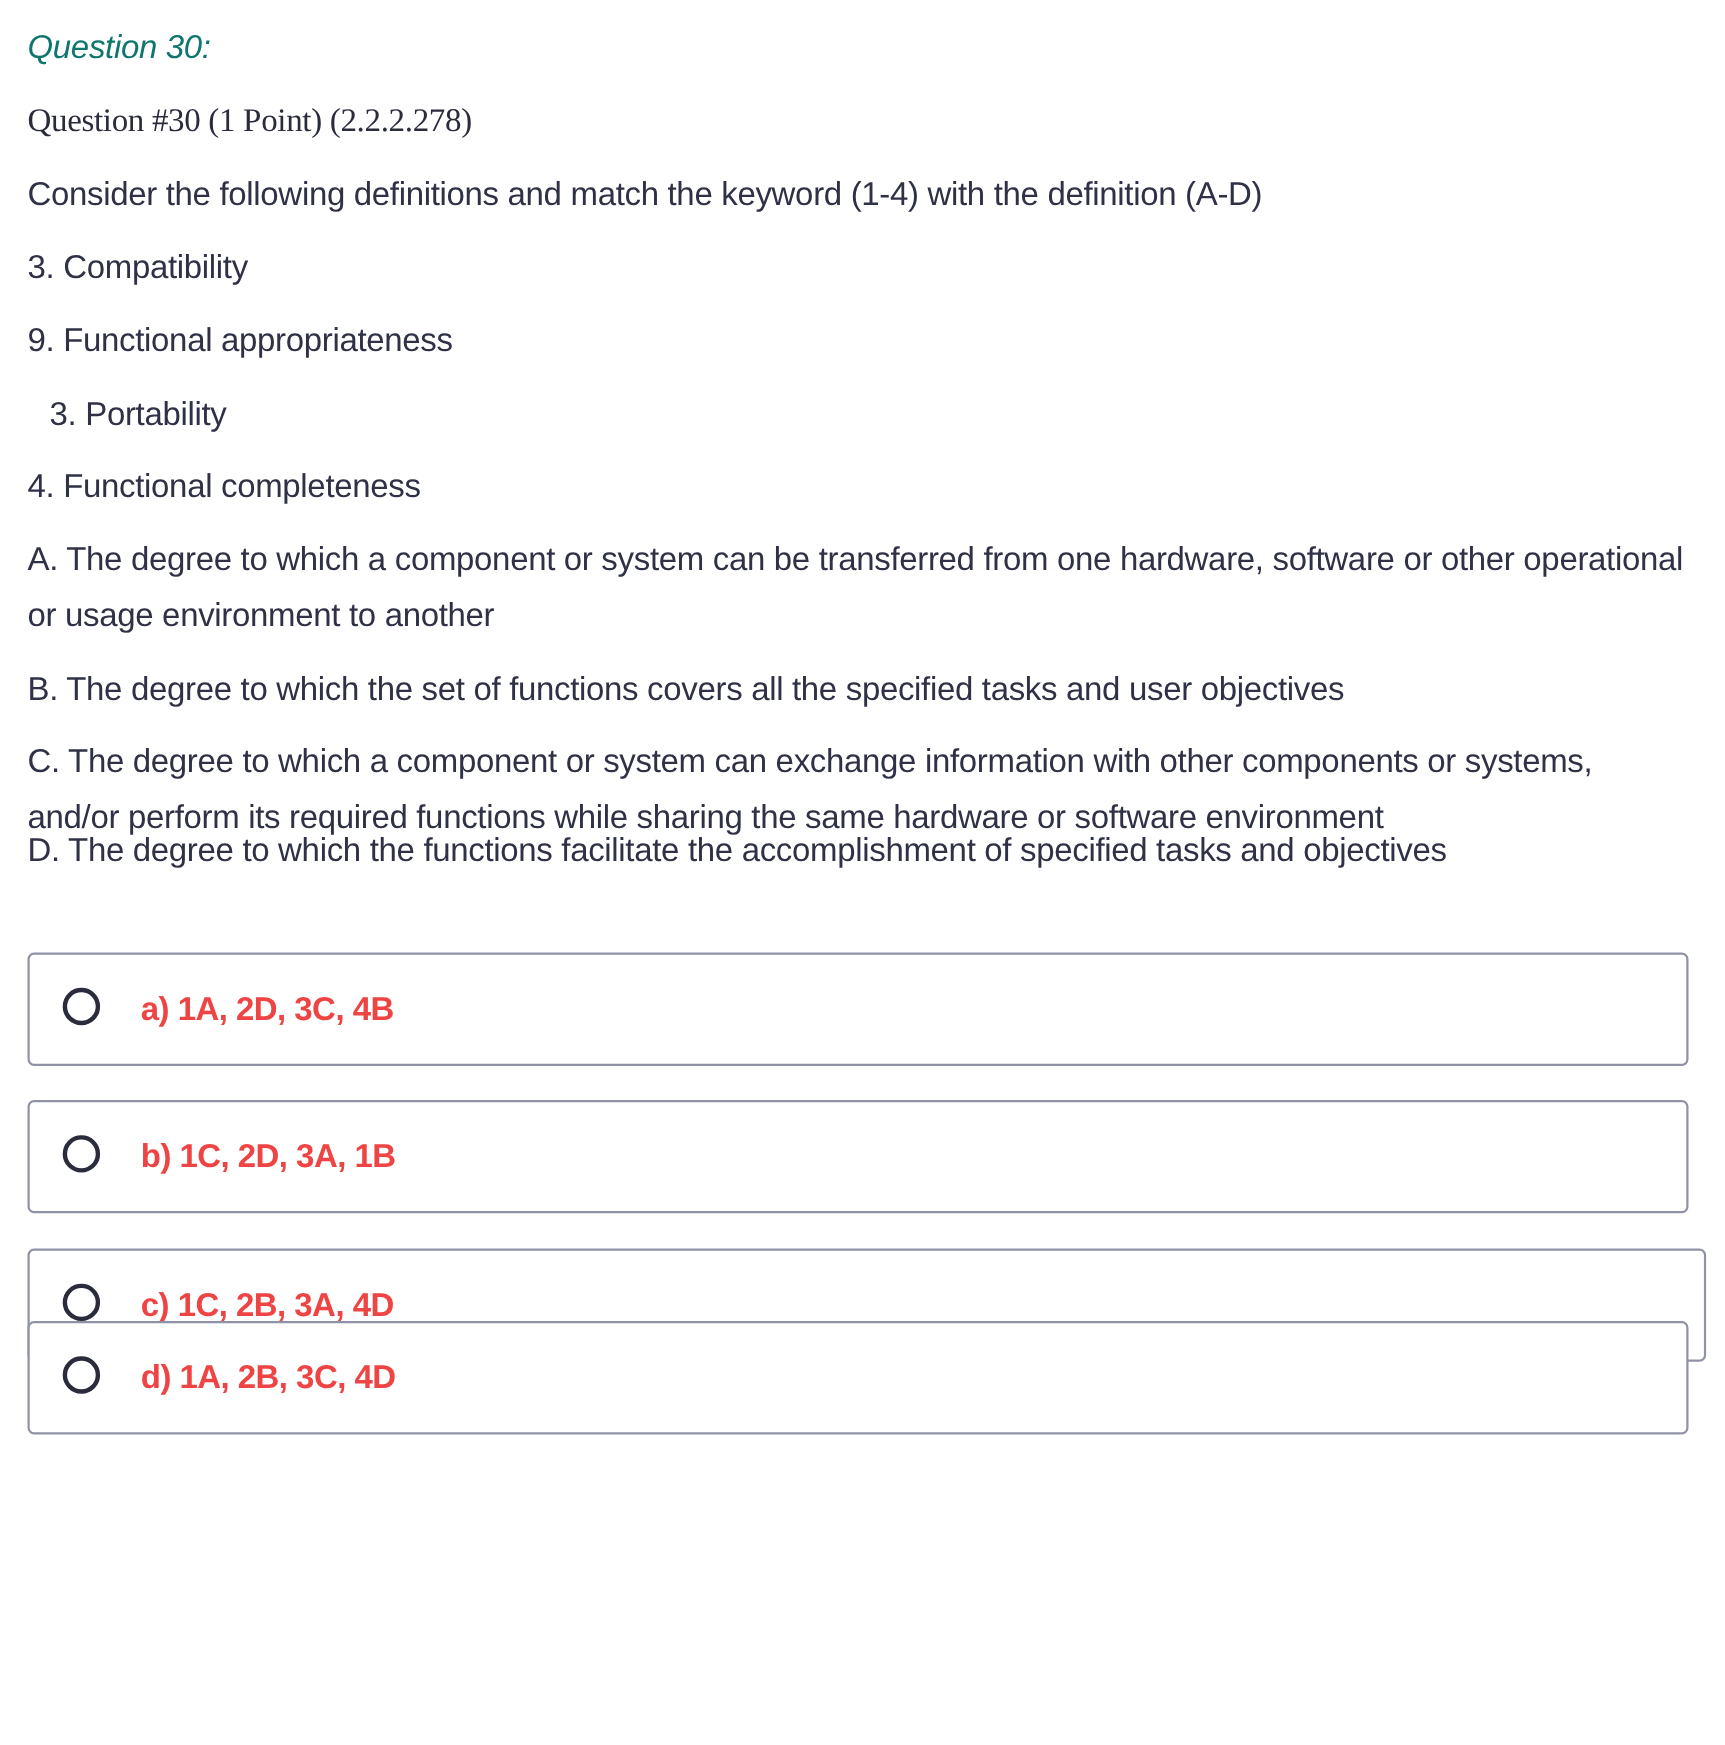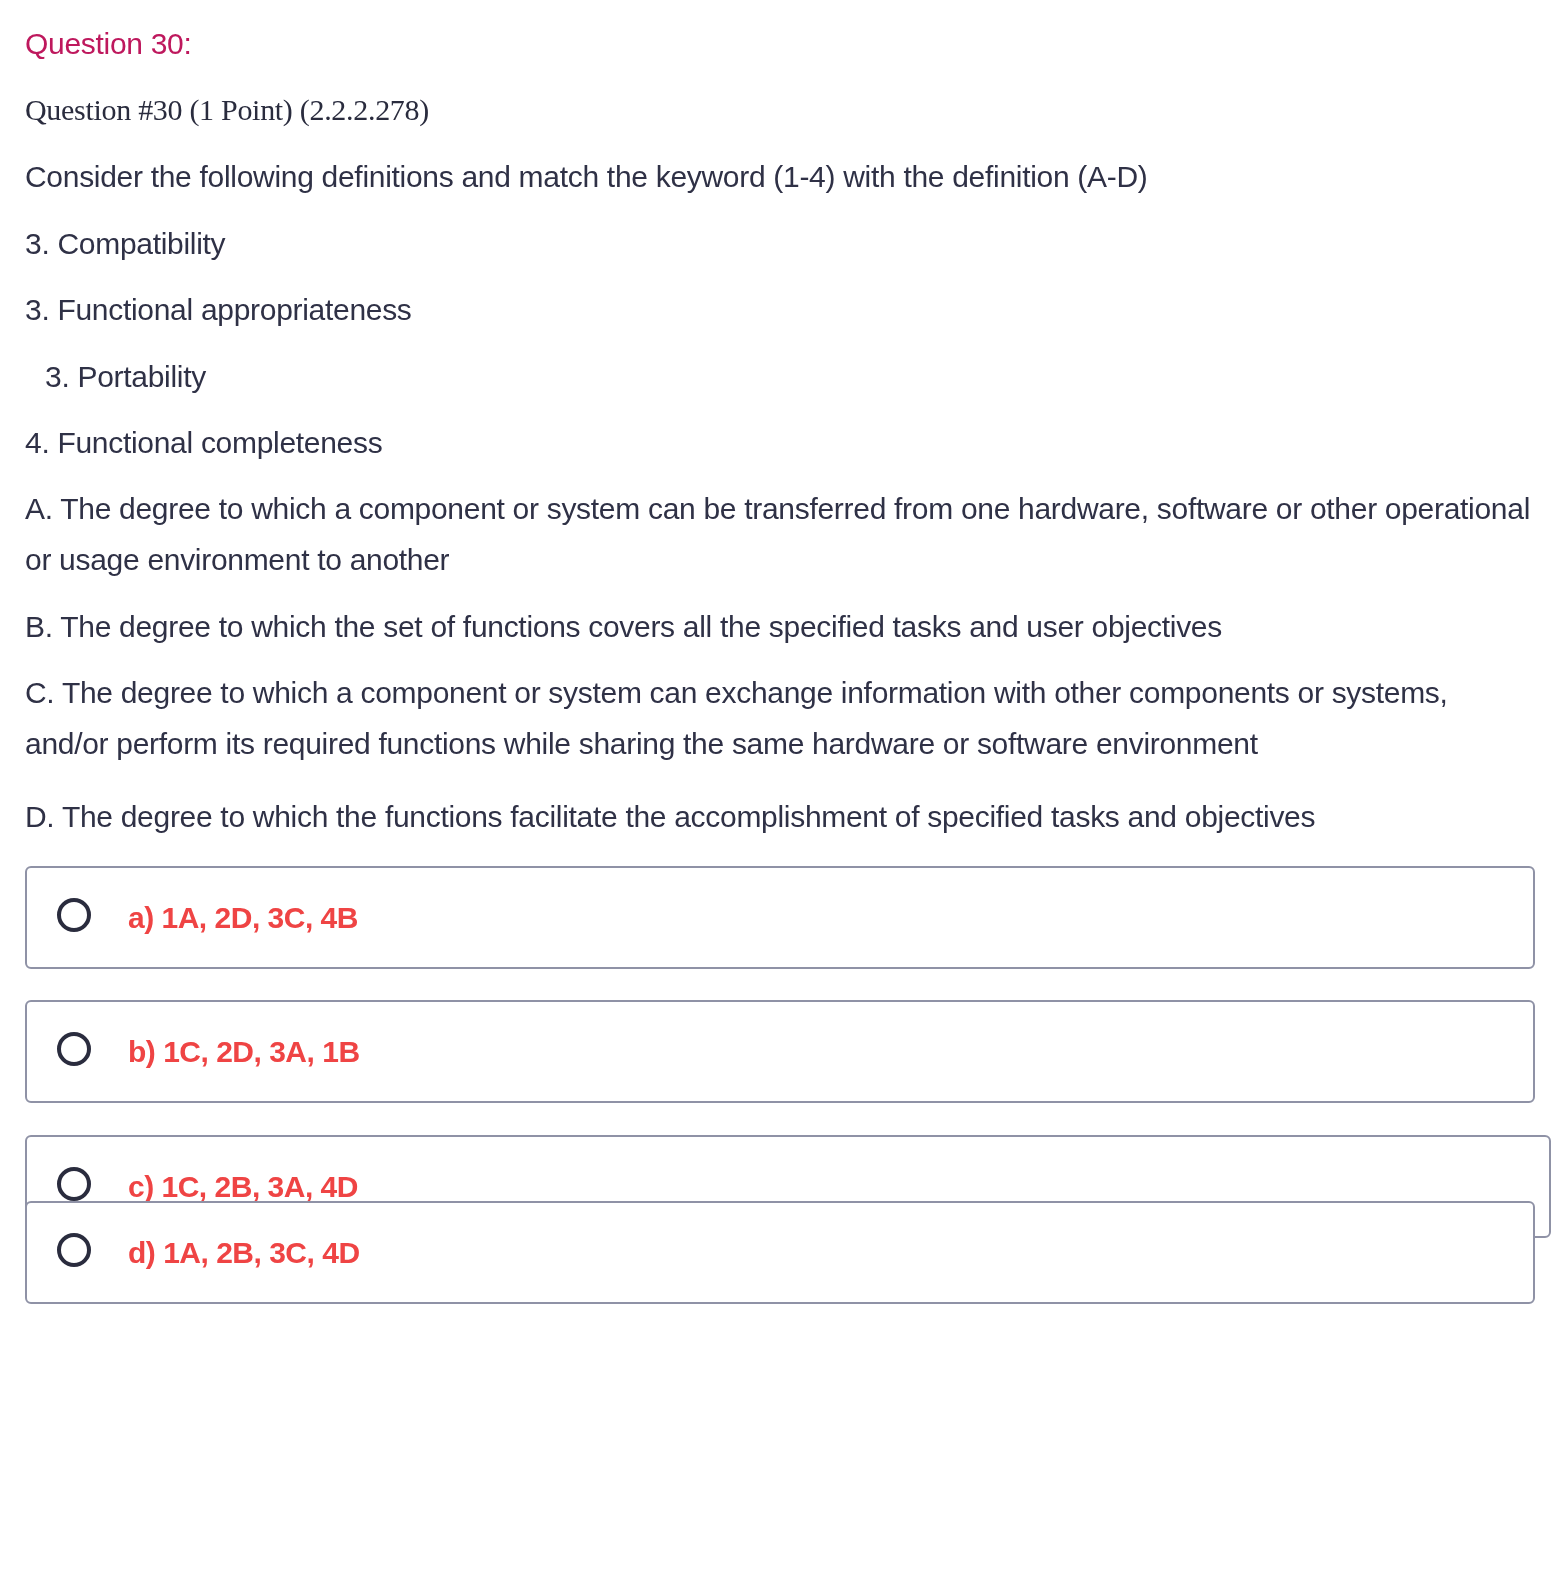--- a/index.html
+++ b/index.html
@@ -4,21 +4,21 @@
 <style>
   html, body { margin:0; padding:0; background:#ffffff; }
   body {
     width:1568px; height:1586px; position:relative; overflow:hidden;
     font-family:"Liberation Sans", sans-serif; color:#2f3146;
   }
   .content { position:absolute; left:25px; top:0; width:1510px; }
   .line { position:absolute; left:0; font-size:30px; line-height:51px; white-space:nowrap; letter-spacing:-0.3px; }
   .line.wrap { white-space:normal; width:1510px; }
   .qtitle { color:#2a2c3e;font-family:Liberation Serif, serif; }
-  .header { color:#be185d; }
+  .header { color:#0f766e;font-style:italic; }
   .opt {
     position:absolute; left:25px; width:1506px; height:99px;
     border:2px solid #8f92a6; border-radius:6px; box-sizing:content-box;
     background:#fff; cursor:pointer;
   }
   .radio {
     position:absolute; left:30px; top:30px; width:34px; height:34px;
     border:4px solid #2a2c3e; border-radius:50%; box-sizing:border-box;
   }
   .opt-label {
@@ -28,28 +28,28 @@
 </style>
 </head>
 <body>
 
 <div class="content">
   <div class="line header" style="top:18px;">Question 30:</div>
   <div class="line qtitle" style="top:84px;">Question #30 (1 Point) (2.2.2.278)</div>
   <div class="line" style="top:151px;">Consider the following definitions and match the keyword (1-4) with the definition (A-D)</div>
 
   <div class="line" style="top:218px;">3. Compatibility</div>
-  <div class="line" style="top:284px;">3. Functional appropriateness</div>
+  <div class="line" style="top:284px;">9. Functional appropriateness</div>
   <div class="line" style="top:351px;margin-left:20px;">3. Portability</div>
   <div class="line" style="top:417px;">4. Functional completeness</div>
 
   <div class="line wrap" style="top:483px;">A. The degree to which a component or system can be transferred from one hardware, software or other operational or usage environment to another</div>
   <div class="line" style="top:601px;">B. The degree to which the set of functions covers all the specified tasks and user objectives</div>
   <div class="line wrap" style="top:667px;">C. The degree to which a component or system can exchange information with other components or systems, and/or perform its required functions while sharing the same hardware or software environment</div>
-  <div class="line" style="top:791px;text-align:center;">D. The degree to which the functions facilitate the accomplishment of specified tasks and objectives</div>
+  <div class="line" style="top:748px;text-align:center;">D. The degree to which the functions facilitate the accomplishment of specified tasks and objectives</div>
 </div>
 
 <div class="opt" style="top:866px;">
   <span class="radio"></span>
   <span class="opt-label">a) 1A, 2D, 3C, 4B</span>
 </div>
 
 <div class="opt" style="top:1000px;">
   <span class="radio"></span>
   <span class="opt-label">b) 1C, 2D, 3A, 1B</span>

